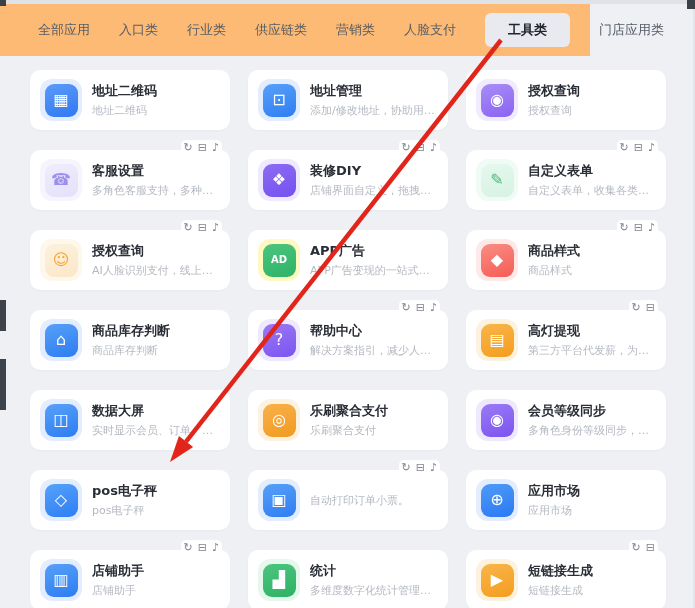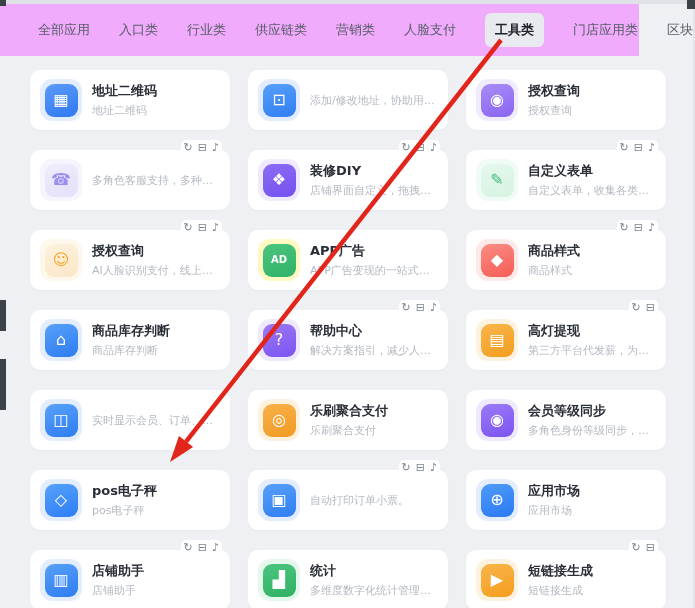--- a/index.html
+++ b/index.html
@@ -13,28 +13,28 @@
   .corner{position:absolute;background:#3c4148;z-index:4;}
   .corner.tl{top:0;left:0;width:6px;height:6px;}
   .corner.tr{top:0;right:0;width:8px;height:9px;}
   .right-edge{position:absolute;top:0;right:0;width:2px;height:608px;background:#e2e5e9;z-index:3;}
   .left-strip{position:absolute;left:0;width:6px;background:#3c434b;z-index:4;}
   .left-strip.s1{top:300px;height:31px;}
   .left-strip.s2{top:359px;height:51px;}
 
   
   .topbar{
-    position:absolute;top:4px;left:0;width:639px;height:52px;background:#f0abfc;
+    position:absolute;top:4px;left:0;width:590px;height:52px;background:#fdba74;
     display:flex;align-items:center;z-index:2;
   }
   .tabs{display:flex;align-items:center;gap:29px;padding-left:38px;white-space:nowrap;}
   .tab{font-size:13px;color:#565c66;cursor:pointer;}
   .tab.active{
     font-weight:bold;color:#20242b;background:#e8eaef;
-    padding:8px 10px;border-radius:6px;
+    padding:8px 23px;border-radius:6px;
   }
 
   
   .grid{
     position:absolute;top:70px;left:30px;width:636px;
     display:grid;grid-template-columns:repeat(3,200px);
     column-gap:18px;row-gap:20px;z-index:1;
   }
   .card{
     position:relative;width:200px;height:60px;background:#ffffff;border-radius:10px;
@@ -102,37 +102,39 @@
     <div class="card-txt">
       <div class="card-title">地址二维码</div>
       <div class="card-desc">地址二维码</div>
     </div>
   </div>
     <div class="card">
     <div class="icon-halo" style="background: rgb(227, 237, 253);">
       <div class="app-icon" style="background: linear-gradient(160deg, rgb(88, 160, 249), rgb(47, 125, 242)); color: rgb(255, 255, 255);">⊡</div>
     </div>
     <div class="card-txt">
+      <div class="card-title">地址管理</div>
       <div class="card-desc">添加/修改地址，协助用户更改信...</div>
     </div>
   </div>
     <div class="card">
     <div class="icon-halo" style="background: rgb(240, 235, 253);">
       <div class="app-icon" style="background: linear-gradient(160deg, rgb(169, 141, 246), rgb(138, 99, 242)); color: rgb(255, 255, 255);">◉</div>
     </div>
     <div class="card-txt">
       <div class="card-title">授权查询</div>
       <div class="card-desc">授权查询</div>
     </div>
   </div>
     <div class="card">
     <div class="icon-halo" style="background: rgb(246, 245, 253);">
       <div class="app-icon" style="background: linear-gradient(160deg, rgb(239, 237, 252), rgb(228, 224, 250)); color: rgb(154, 142, 240);">☎</div>
     </div>
     <div class="card-txt">
+      <div class="card-title">客服设置</div>
       <div class="card-desc">多角色客服支持，多种服务入口。</div>
     </div>
   <div class="badges">
         <span class="badge">↻</span>
         <span class="badge">⊟</span>
         <span class="badge">♪</span>
       </div>
     </div>
     <div class="card">
     <div class="icon-halo" style="background: rgb(239, 234, 253);">
@@ -233,20 +235,21 @@
   <div class="badges">
         <span class="badge">↻</span>
         <span class="badge">⊟</span>
       </div>
     </div>
     <div class="card">
     <div class="icon-halo" style="background: rgb(227, 237, 253);">
       <div class="app-icon" style="background: linear-gradient(160deg, rgb(88, 161, 249), rgb(46, 124, 241)); color: rgb(255, 255, 255);">◫</div>
     </div>
     <div class="card-txt">
+      <div class="card-title">数据大屏</div>
       <div class="card-desc">实时显示会员、订单、佣金、地...</div>
     </div>
   </div>
     <div class="card">
     <div class="icon-halo" style="background: rgb(253, 242, 223);">
       <div class="app-icon" style="background: linear-gradient(160deg, rgb(249, 177, 74), rgb(240, 154, 34)); color: rgb(255, 255, 255);">◎</div>
     </div>
     <div class="card-txt">
       <div class="card-title">乐刷聚合支付</div>
       <div class="card-desc">乐刷聚合支付</div>

